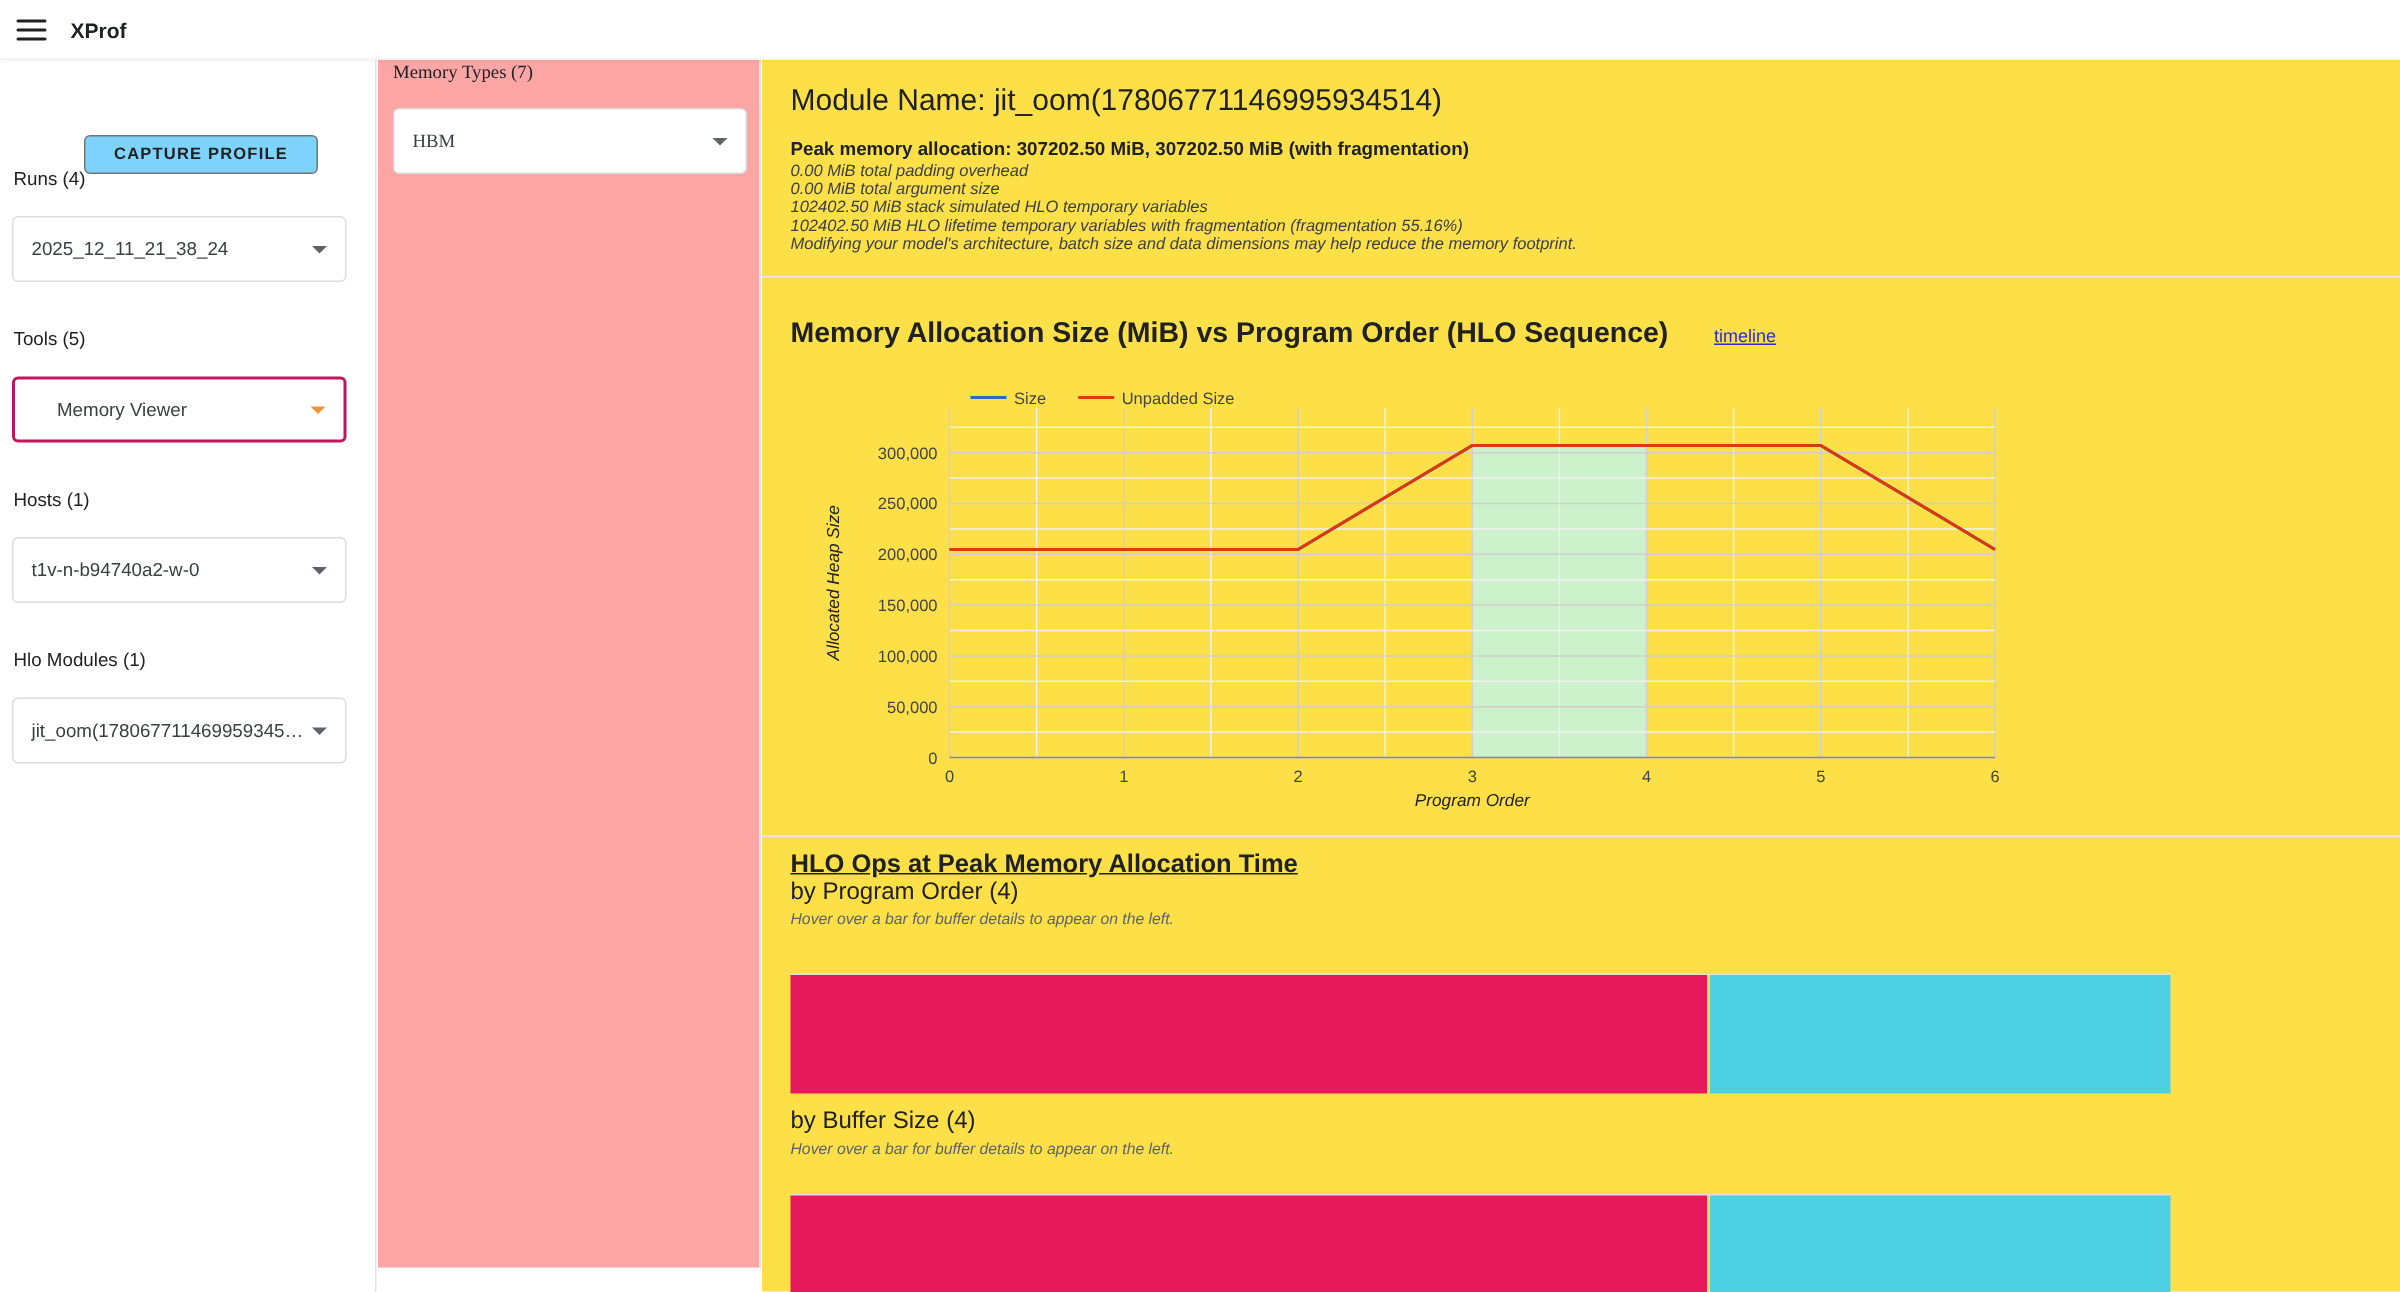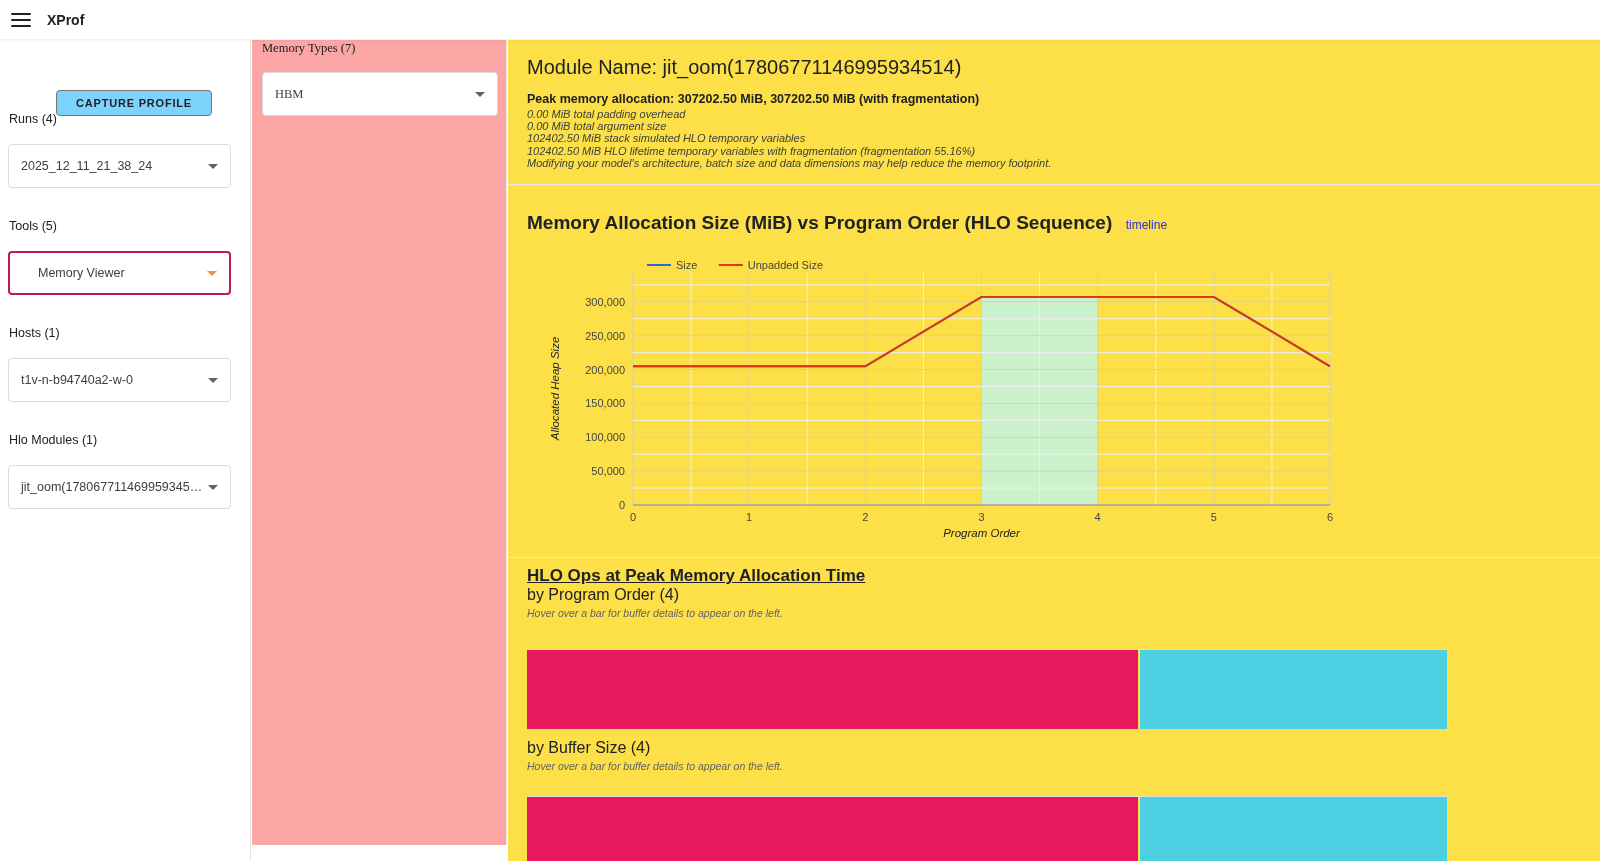--- a/index.html
+++ b/index.html
@@ -42,21 +42,21 @@
   .main { position:absolute; left:508px; top:40px; width:1092px; height:821px; background:#fde047; }
   .module-block { height:145px; padding:16px 24px 0 19px; border-bottom:1px solid #e9e9e9; }
   .module-title { font-size:20px; font-weight:400; }
   .peak-line { margin-top:13px; font-size:12.5px; font-weight:bold; }
   .detail-lines { margin-top:2px; }
   .detail-lines div { font-size:11px; font-style:italic; color:#3c4043; line-height:12.2px; }
 
   .chart-section { height:373px; padding-left:19px; border-bottom:1px solid #e9e9e9; }
   .chart-title-row { padding-top:27px; }
   .chart-title { font-size:19px; font-weight:bold; display:inline;margin-top:28px; }
-  .timeline-link { font-size:12px; color:#2b2be2; margin-left:9px; cursor:pointer; }
+  .timeline-link { font-size:12px; color:#2b2be2; text-decoration:underline; margin-left:26px; cursor:pointer; }
   svg text.tick { font-size:11px; fill:#444; font-family:"Liberation Sans", sans-serif; }
   svg text.axis-title { font-size:11.5px; fill:#222; font-style:italic; font-family:"Liberation Sans", sans-serif; }
   .chart-wrap { margin-top:21px; }
 
   .hlo-section { padding-left:19px; }
   .hlo-title { margin-top:8px; font-size:17px; font-weight:bold;text-decoration:underline; }
   .by-head { margin-top:0; font-size:16px; font-weight:400; }
   .hint { margin-top:3px; font-size:10.5px; font-style:italic; color:#5f6368; }
   .opbar { margin-top:30px; width:920px; height:80px; display:flex; gap:2px; border-top:1px solid #e0e0e0; }
   .opbar.second { margin-top:24px; }

